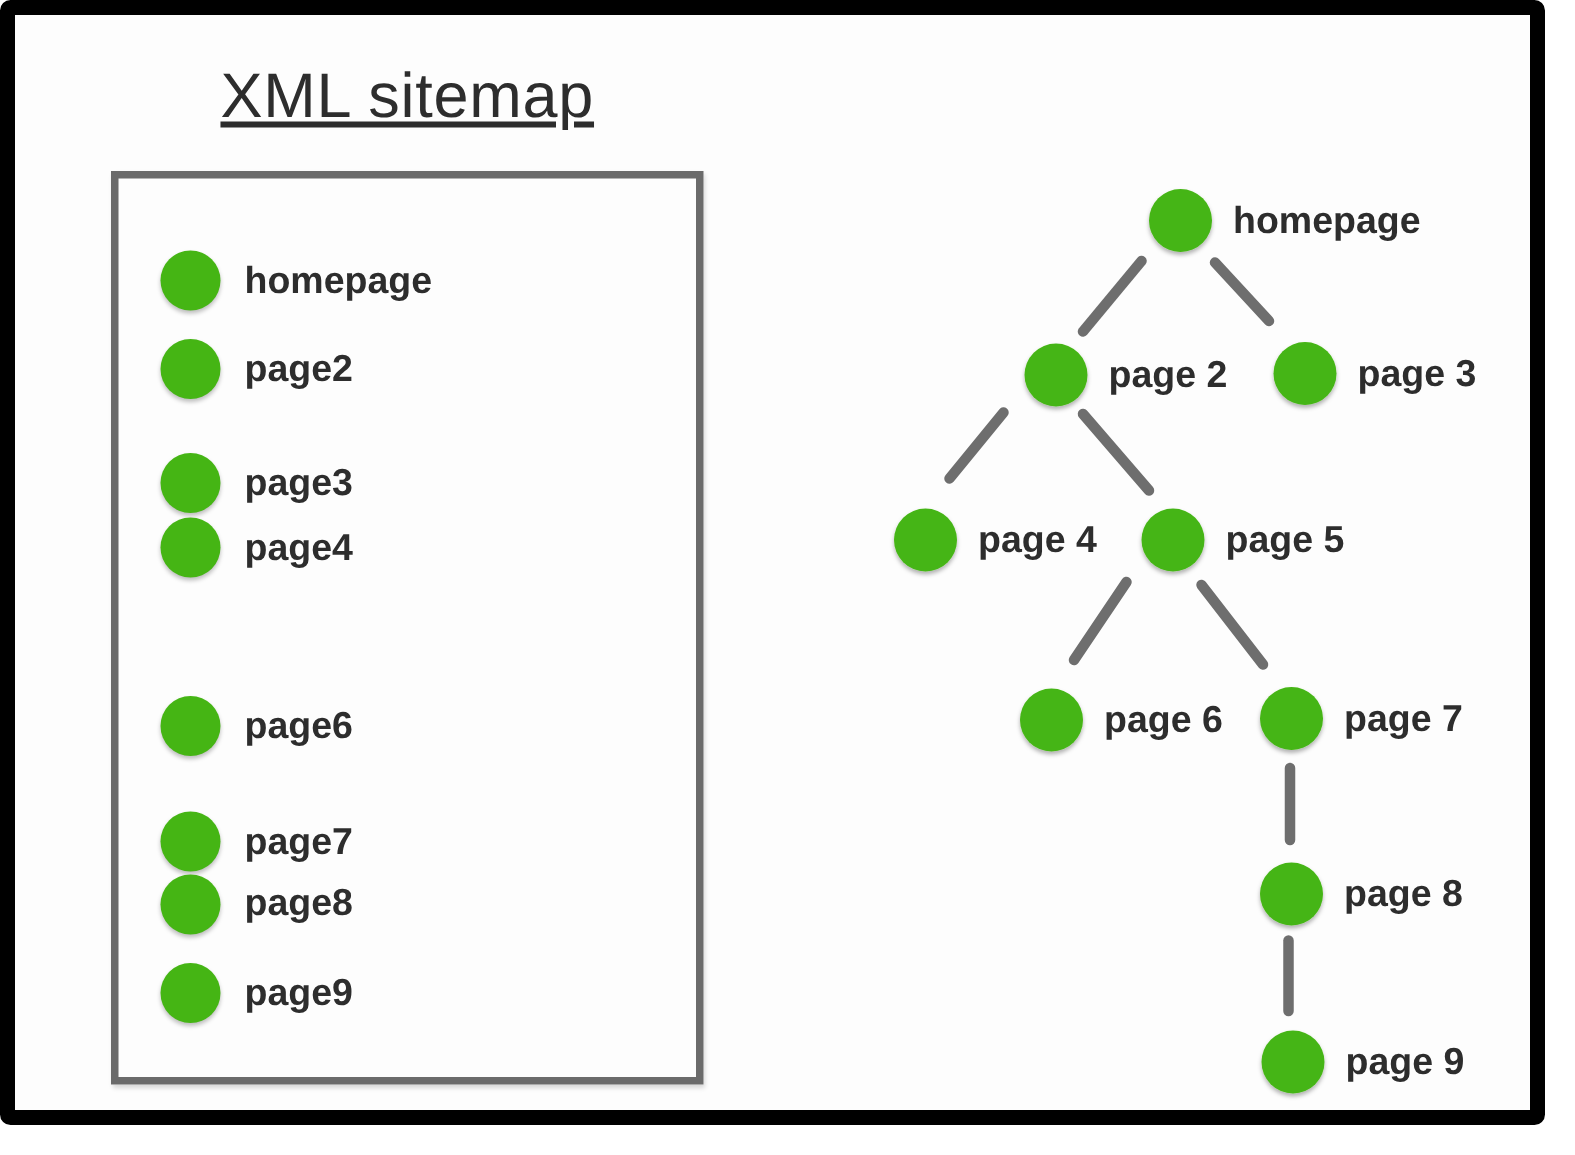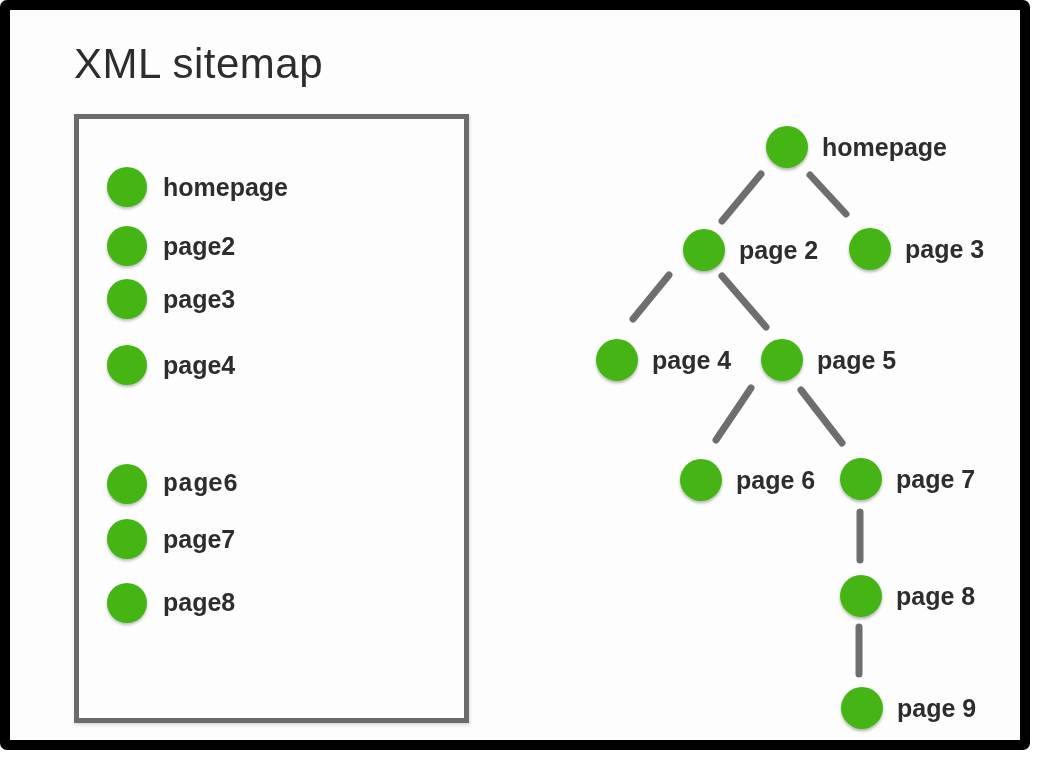--- a/index.html
+++ b/index.html
@@ -12,26 +12,27 @@
     border-radius: 7px;
     background: #fdfdfd;
     position: relative;
     overflow: hidden;
     font-family: "Liberation Sans", sans-serif;
   }
   .canvas { position: absolute; inset: 0; }
 
   .panel-title {
     position: absolute;
-    text-align: left;
+    text-align: center;
     font-size: 42px;
     font-weight: 400;
     color: #2d2d2d;
     letter-spacing: 0.5px;
     white-space: nowrap;
+    text-decoration: underline;
   }
   .panel-title.left  { left: 64px;  top: 30px; width: 395px; }
   .panel-title.right { left: 634px; top: 28px; width: 300px; }
 
   .sitemap-box {
     position: absolute;
     left: 64px;
     top: 104px;
     width: 395px;
     height: 609px;
@@ -81,39 +82,43 @@
 
     <div class="sitemap-box" id="sitemap-box">
         <div class="list-row" style="top: 48px;">
           <span class="dot" style="background: rgb(69, 181, 20);"></span>
           <span class="list-label">homepage</span>
         </div>
         <div class="list-row" style="top: 107.4px;">
           <span class="dot" style="background: rgb(69, 181, 20);"></span>
           <span class="list-label">page2</span>
         </div>
-        <div class="list-row" style="top: 160px;">
+        <div class="list-row" style="top: 183px;">
           <span class="dot" style="background: rgb(69, 181, 20);"></span>
           <span class="list-label">page3</span>
         </div>
         <div class="list-row" style="top: 226.2px;">
           <span class="dot" style="background: rgb(69, 181, 20);"></span>
           <span class="list-label">page4</span>
         </div>
-        <div class="list-row" style="top: 345px; font-family: Liberation Mono, monospace;">
+        <div class="list-row" style="top: 345px;">
           <span class="dot" style="background: rgb(69, 181, 20);"></span>
           <span class="list-label">page6</span>
         </div>
-        <div class="list-row" style="top: 400px;">
+        <div class="list-row" style="top: 422px;">
           <span class="dot" style="background: rgb(69, 181, 20);"></span>
           <span class="list-label">page7</span>
         </div>
         <div class="list-row" style="top: 463.8px; text-align: center;">
           <span class="dot" style="background: rgb(69, 181, 20);"></span>
           <span class="list-label">page8</span>
+        </div>
+        <div class="list-row" style="top: 523.2px;">
+          <span class="dot" style="background: rgb(69, 181, 20);"></span>
+          <span class="list-label">page9</span>
         </div>
       </div>
 
     <svg class="tree" id="tree-svg" width="1030" height="750" viewBox="0 0 1030 750">
       <defs>
         <filter id="node-shadow" x="-50%" y="-50%" width="200%" height="200%">
           <feDropShadow dx="0" dy="2" stdDeviation="1.5" flood-color="#000000" flood-opacity="0.3"></feDropShadow>
         </filter>
       </defs>
       <g id="tree-edges">

